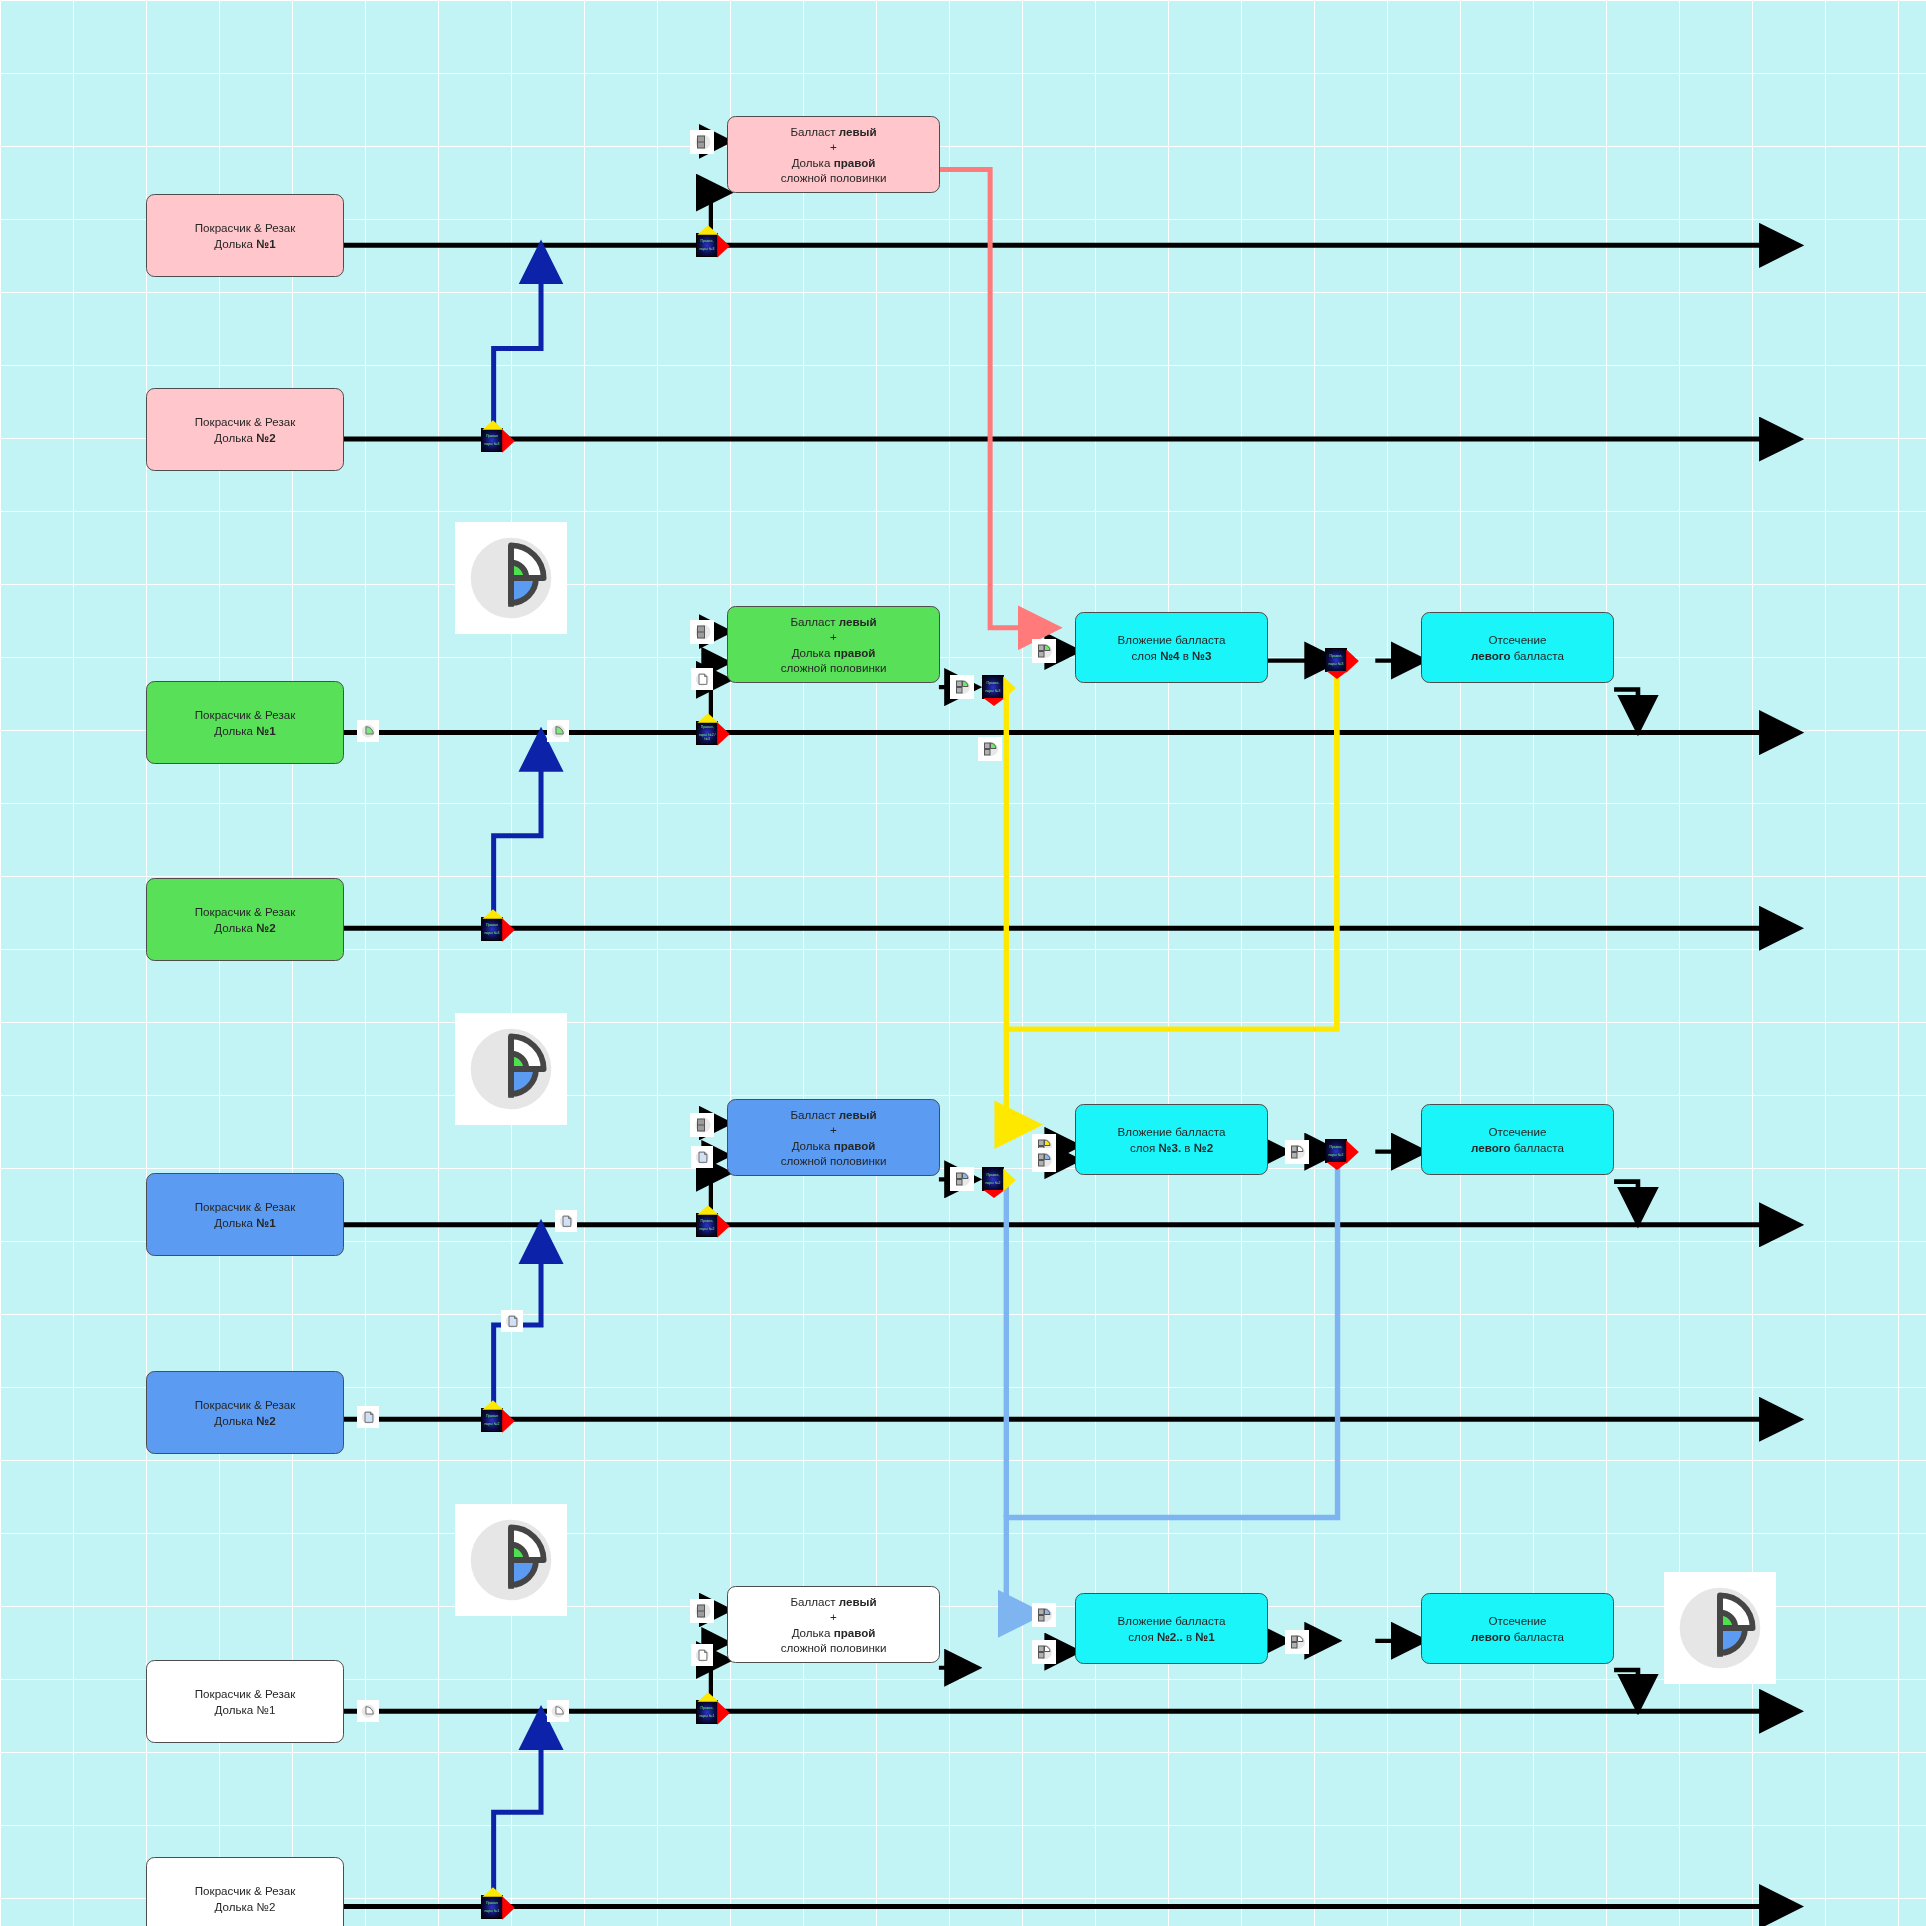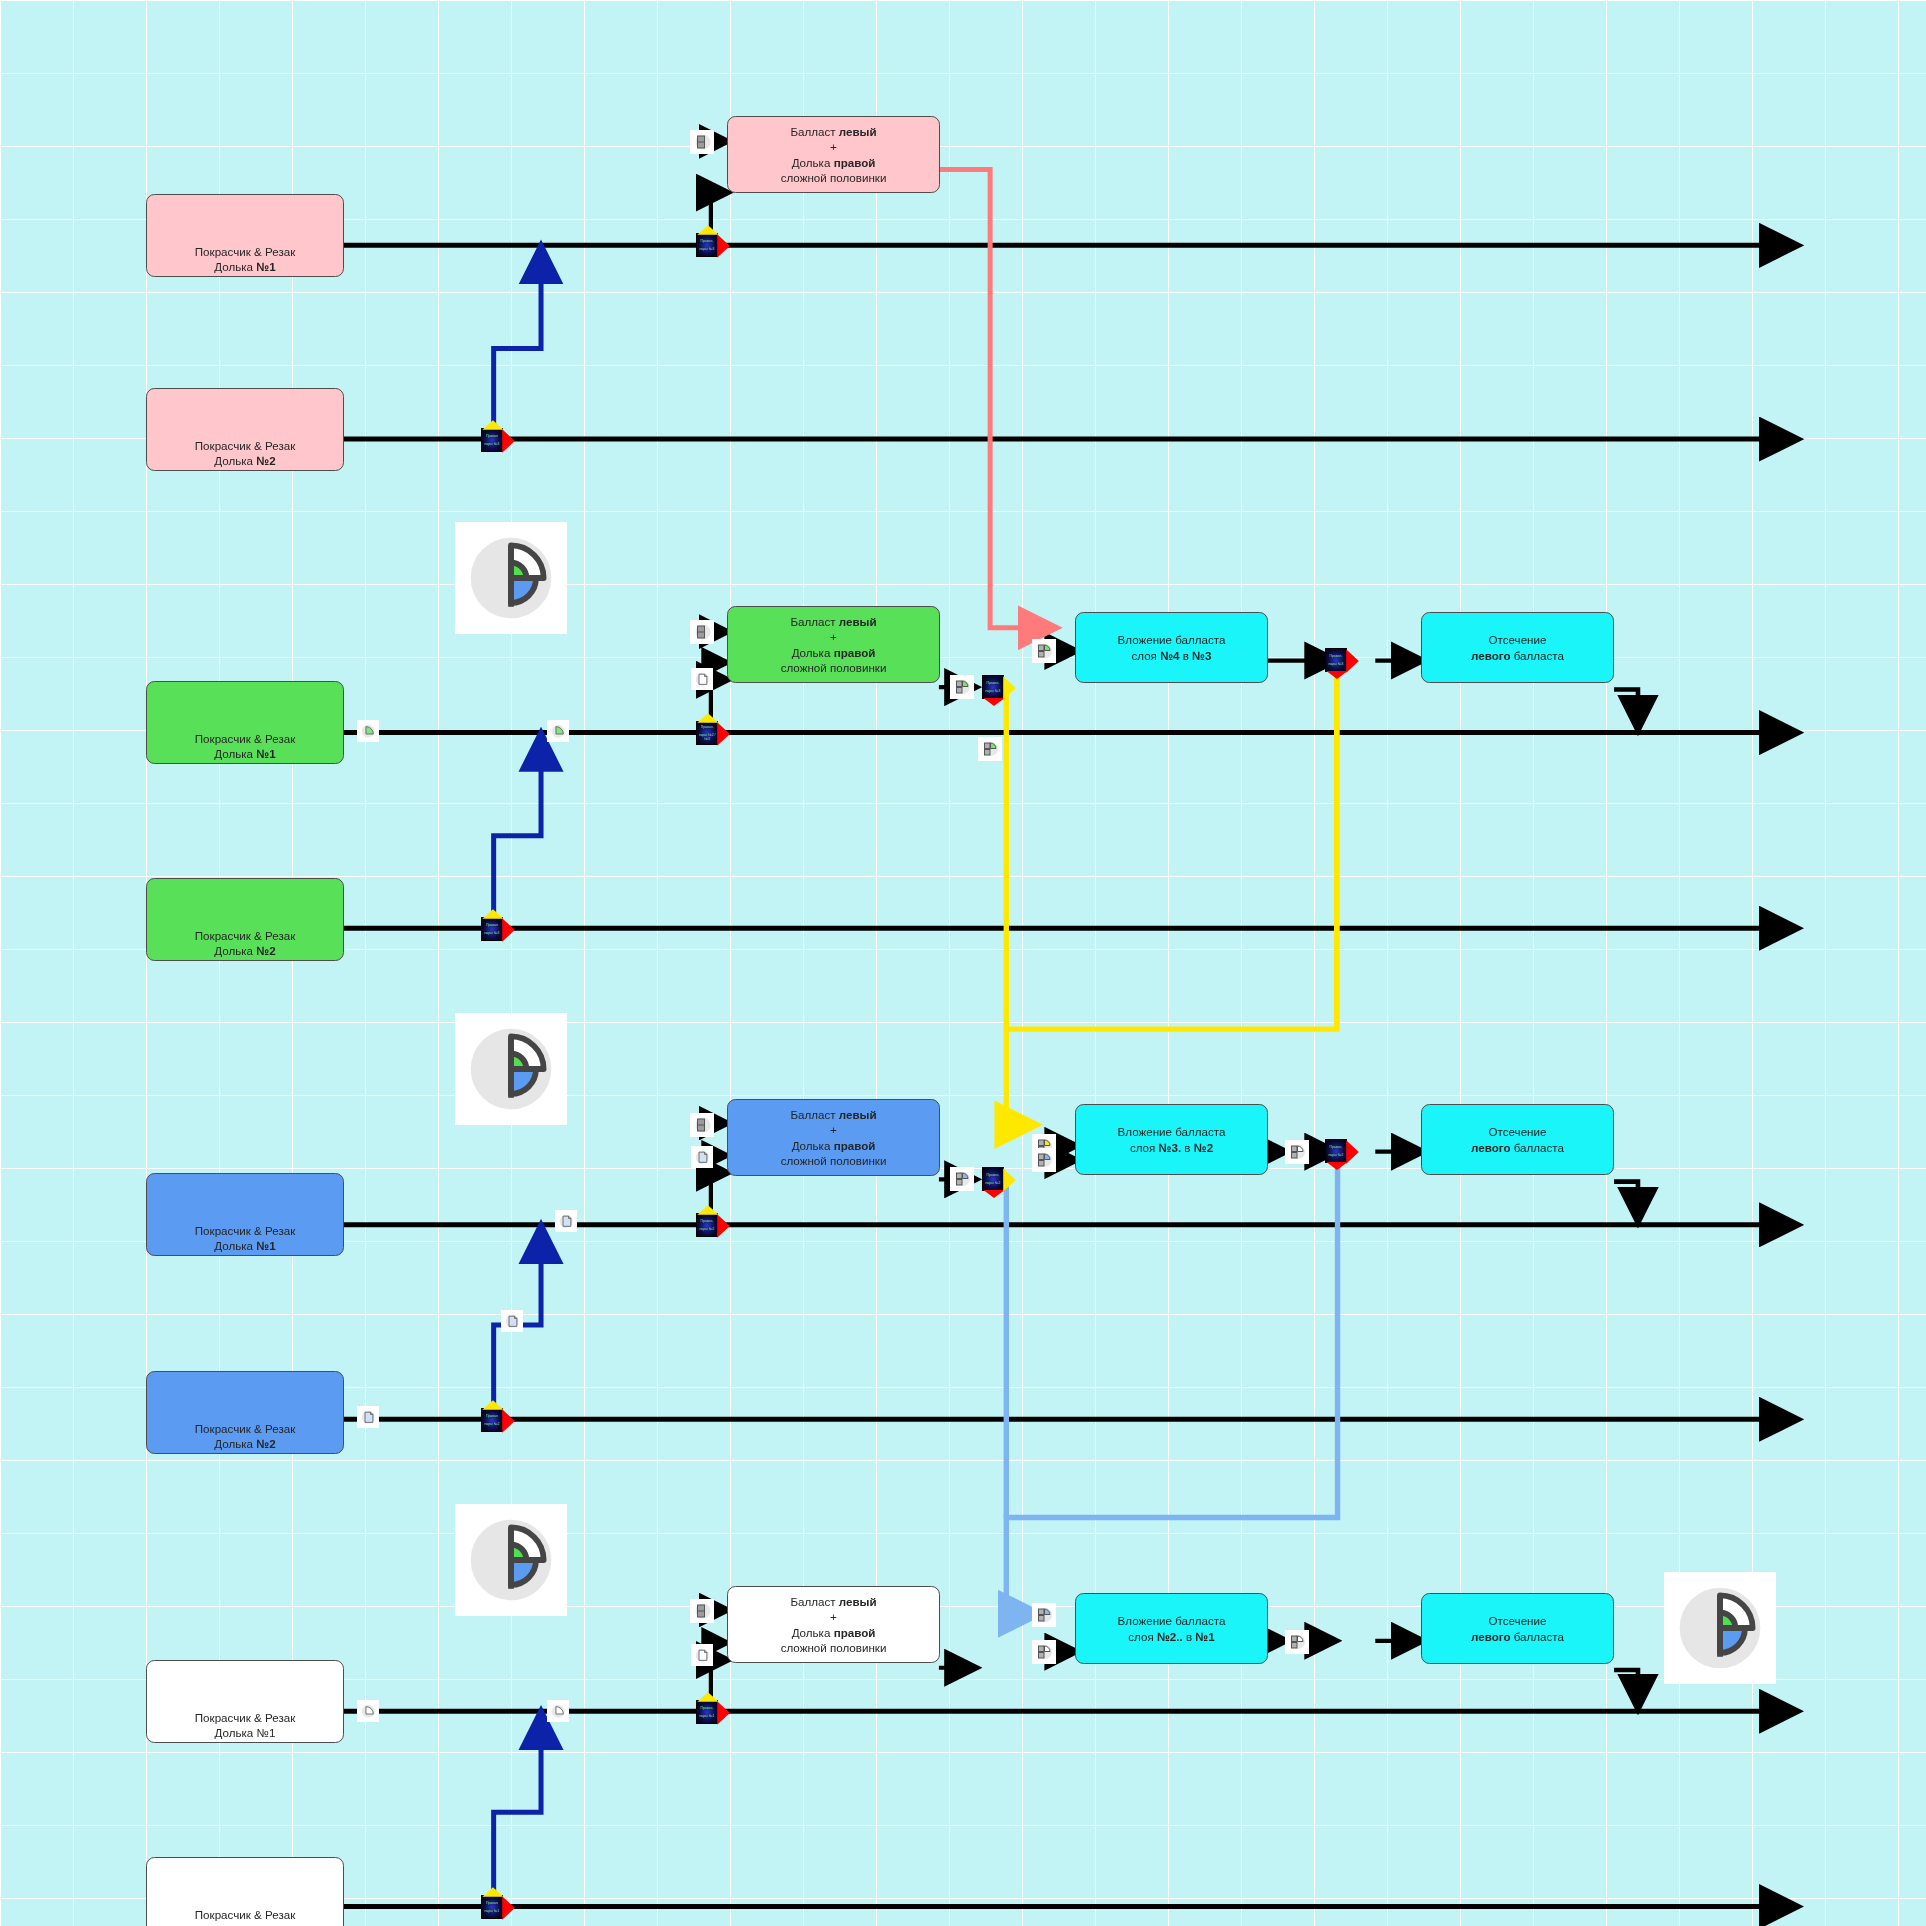--- a/index.html
+++ b/index.html
@@ -41,21 +41,21 @@
     color:#262626;
     line-height:1.32;
     z-index:3;
   }
   .node .txt{padding:1.5px 4.6px;}
   .n-pink {background:#ffc7cc;}
   .n-green{background:#59e059;}
   .n-blue {background:#5b9bf2;}
   .n-white{background:#ffffff;}
   .n-cyan {background:#1af5f9;}
-  .lane-label{font-size:11.6px;align-items:flex-end;}
+  .lane-label{font-size:11.6px;}
   .ballast-label{font-size:11.6px;}
   .cyan-label{font-size:11.6px;}
 
   b{font-weight:bold;}
 
   
   .chip{
     position:absolute;
     width:22.3px;height:24px;
     background:radial-gradient(ellipse at 50% 52%, #2b35c8 0%, #0b0b45 55%, #000000 100%);

